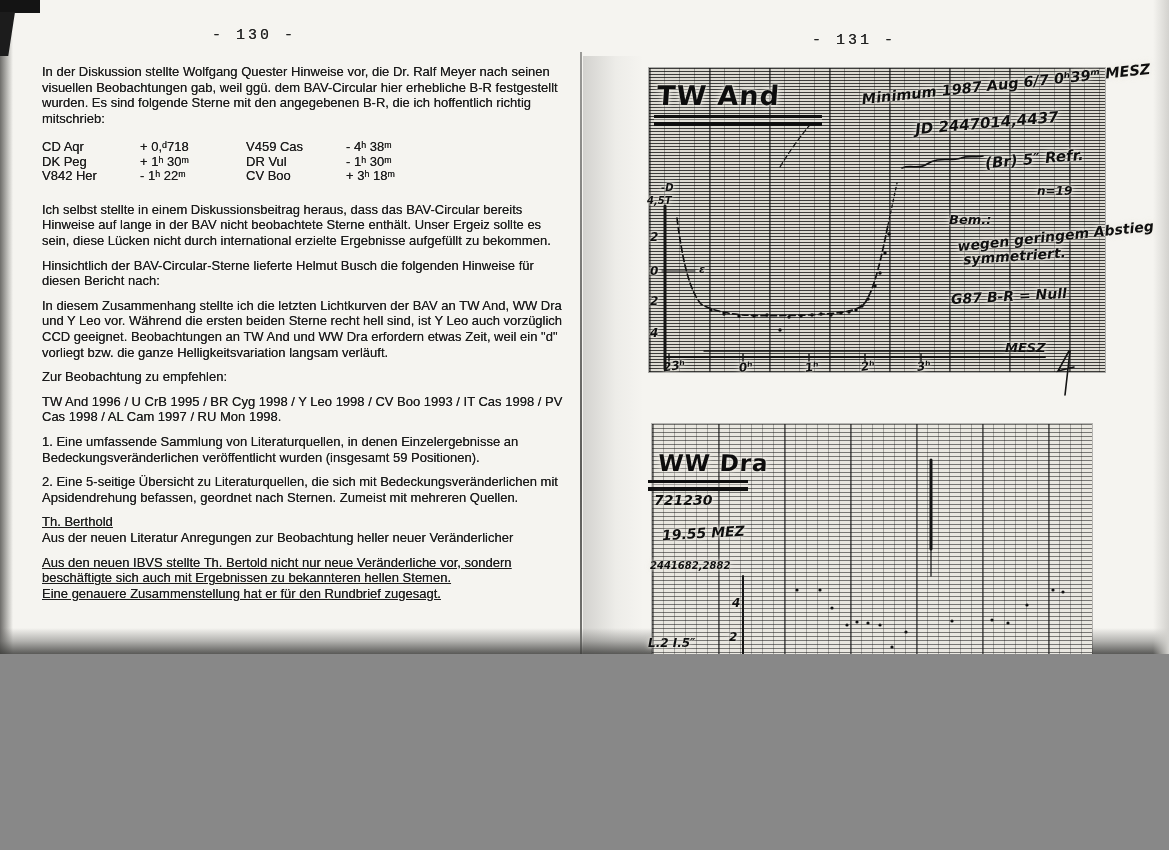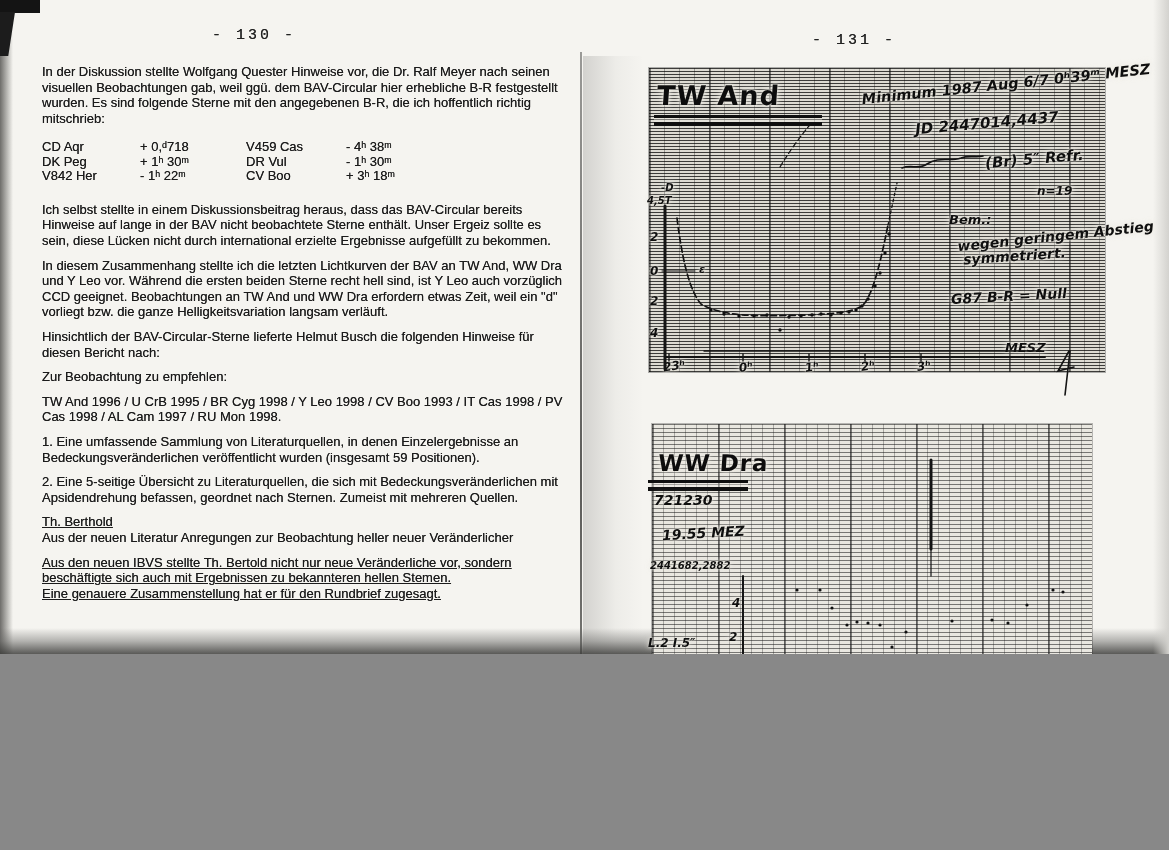--- a/index.html
+++ b/index.html
@@ -92,22 +92,22 @@
       <span>+ 1ʰ 30ᵐ</span>
       <span>DR Vul</span>
       <span>- 1ʰ 30ᵐ</span>
       <span>V842 Her</span>
       <span>- 1ʰ 22ᵐ</span>
       <span>CV Boo</span>
       <span>+ 3ʰ 18ᵐ</span>
     </div>
 
     <p><span>Ich selbst  stellte in einem Diskussionsbeitrag heraus, dass das BAV-Circular  bereits Hinweise auf  lange </span><span class="u">in der BAV</span><span> nicht beobachtete Sterne enthält. Unser Ergeiz sollte es sein, diese Lücken nicht durch international erzielte Ergebnisse aufgefüllt zu bekommen.</span></p>
+    <p>Hinsichtlich der  BAV-Circular-Sterne lieferte Helmut Busch die folgenden Hinweise für diesen Bericht nach:</p>
     <p>In diesem Zusammenhang stellte ich die letzten Lichtkurven der BAV an TW And, WW Dra und Y Leo vor. Während die ersten beiden Sterne recht hell sind, ist  Y Leo auch vorzüglich CCD geeignet. Beobachtungen an TW And und WW Dra erfordern etwas Zeit, weil ein "d" vorliegt bzw. die ganze Helligkeitsvariation langsam verläuft.</p>
-    <p>Hinsichtlich der  BAV-Circular-Sterne lieferte Helmut Busch die folgenden Hinweise für diesen Bericht nach:</p>
     <p>Zur Beobachtung zu empfehlen:</p>
     <p>TW And 1996 / U CrB 1995 / BR Cyg 1998 / Y Leo 1998 / CV Boo 1993 / IT Cas 1998 / PV Cas 1998 / AL Cam 1997 / RU Mon 1998.</p>
     <p>1. Eine umfassende Sammlung von Literaturquellen, in denen Einzelergebnisse an Bedeckungsveränderlichen veröffentlicht wurden (insgesamt 59 Positionen).</p>
     <p>2. Eine 5-seitige Übersicht  zu Literaturquellen, die sich mit Bedeckungsveränderlichen mit Apsidendrehung befassen, geordnet nach Sternen. Zumeist mit mehreren Quellen.</p>
     <p class="tight">Th. Berthold</p>
     <p class="u">Aus der neuen Literatur Anregungen zur Beobachtung heller neuer Veränderlicher</p>
     <p class="tight">Aus den neuen IBVS stellte Th. Bertold nicht nur neue Veränderliche vor, sondern beschäftigte sich auch mit Ergebnissen zu bekannteren hellen Stemen.</p>
     <p class="tight">Eine genauere Zusammenstellung hat er für den Rundbrief zugesagt.</p>
   </div>
 

